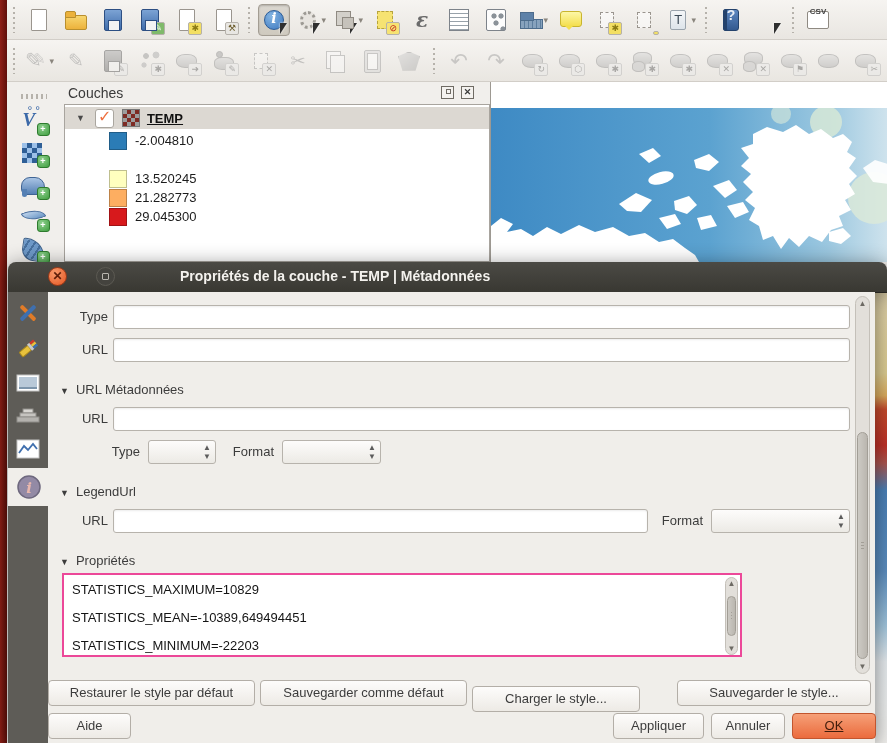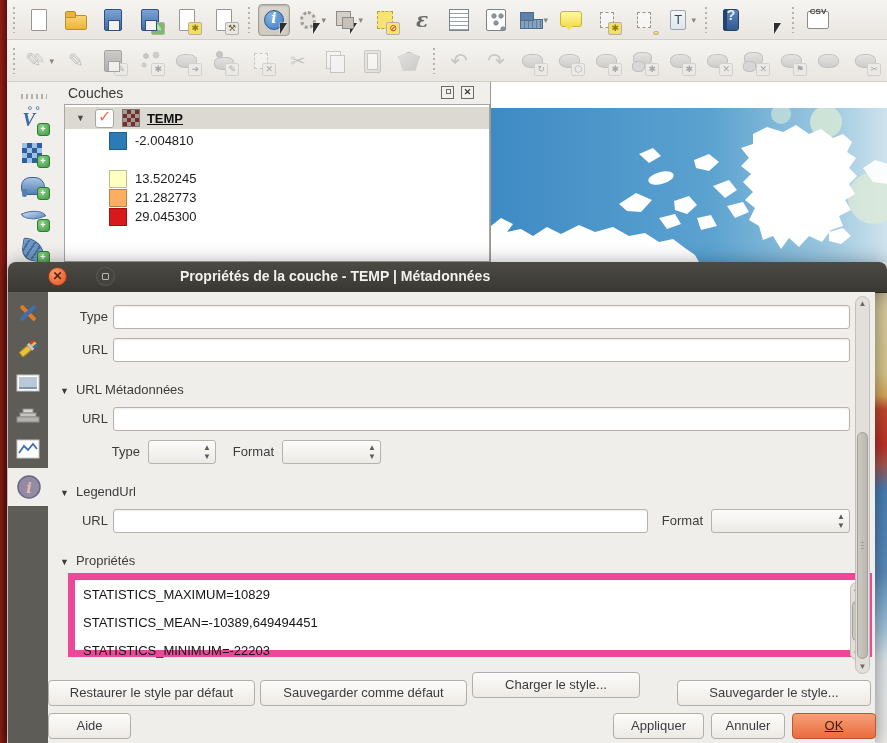--- a/index.html
+++ b/index.html
@@ -109,21 +109,21 @@
   #dtabs{position:absolute;left:0;top:0;width:40px;height:451px;background:#5e5c57;}
   .dtab{position:absolute;left:0;width:40px;height:34px;display:flex;align-items:center;justify-content:center;}
   .dtab.sel{background:#f0eeea;width:42px;}
   
   .flabel{position:absolute;font-size:13px;color:#3c3c3c;text-align:right;line-height:24px;}
   .tinput{position:absolute;height:24px;background:#fff;border:1px solid #b7b3ac;border-radius:3px;box-sizing:border-box;box-shadow:inset 0 1px 2px rgba(0,0,0,.08);font-size:13px;padding:0 4px;}
   .sect{position:absolute;font-size:13px;color:#3c3c3c;}
   .sect .ar{font-size:9px;margin-right:7px;color:#3c3c3c;}
   .combo{position:absolute;height:24px;background:linear-gradient(#fdfcfb,#ecU);background:linear-gradient(#fdfcfb,#eceae5);border:1px solid #b7b3ac;border-radius:3px;box-sizing:border-box;}
   .combo .arrows{position:absolute;right:4px;top:2px;display:flex;flex-direction:column;line-height:9px;font-size:8px;color:#5c5c5c;}
-  #props-list{position:absolute;left:54px;top:281px;width:804px;height:84px;background:#fff;border:7px solid #ec4899;box-sizing:border-box;margin-left:6px;}
+  #props-list{position:absolute;left:54px;top:281px;width:680px;height:84px;background:#fff;border:2px solid #ec4899;box-sizing:border-box;}
   .prop-item{position:absolute;left:8px;font-size:13px;color:#141414;}
   
   .sb{position:absolute;background:#e2dfda;border:1px solid #c4c0b9;border-radius:8px;box-sizing:border-box;}
   .sb .sb-th{position:absolute;left:1px;right:1px;background:linear-gradient(90deg,#cdcac4,#bab6af);border:1px solid #a29e96;border-radius:7px;}
   .sb .arr{position:absolute;left:0;right:0;text-align:center;font-size:8px;color:#6d6a64;}
   .grip{position:absolute;left:3px;right:3px;top:50%;height:7px;margin-top:-4px;background:repeating-linear-gradient(#a29e96 0 1px,transparent 1px 3px);}
   
   .btn{position:absolute;height:26px;border:1px solid #b3aea7;border-radius:4px;background:linear-gradient(#fdfcfb,#edeae5);font-size:13px;color:#3c3c3c;text-align:center;line-height:24px;box-sizing:border-box;}
   #btn-ok{background:linear-gradient(#f6a078,#eb6b3d);border-color:#c2552e;color:#401c0b;font-weight:normal;}
   #btn-ok span{text-decoration:underline;}
@@ -525,21 +525,21 @@
       <div class="sb" style="left:847px;top:4px;width:15px;height:378px">
         <span class="arr" style="top:2px">▲</span>
         <span class="arr" style="bottom:2px">▼</span>
         <span class="sb-th" style="top:135px;height:225px">
             <span class="grip"></span>
           </span>
       </div>
 
       <div class="btn" style="left:252px;top:388px;width:207px">Sauvegarder comme défaut</div>
       <div class="btn" style="left:40px;top:388px;width:207px">Restaurer le style par défaut</div>
-      <div class="btn" style="left:464px;top:380px;width:168px">Charger le style...</div>
+      <div class="btn" style="left:464px;top:394px;width:168px">Charger le style...</div>
       <div class="btn" style="left:669px;top:388px;width:194px">Sauvegarder le style...</div>
 
       <div class="btn" style="left:40px;top:421px;width:83px">Aide</div>
       <div class="btn" style="left:605px;top:421px;width:91px">Appliquer</div>
       <div class="btn" style="left:703px;top:421px;width:74px">Annuler</div>
       <div class="btn" id="btn-ok" style="left:784px;top:421px;width:84px"><span>OK</span></div>
     </div>
   </div>
 
 </div>

